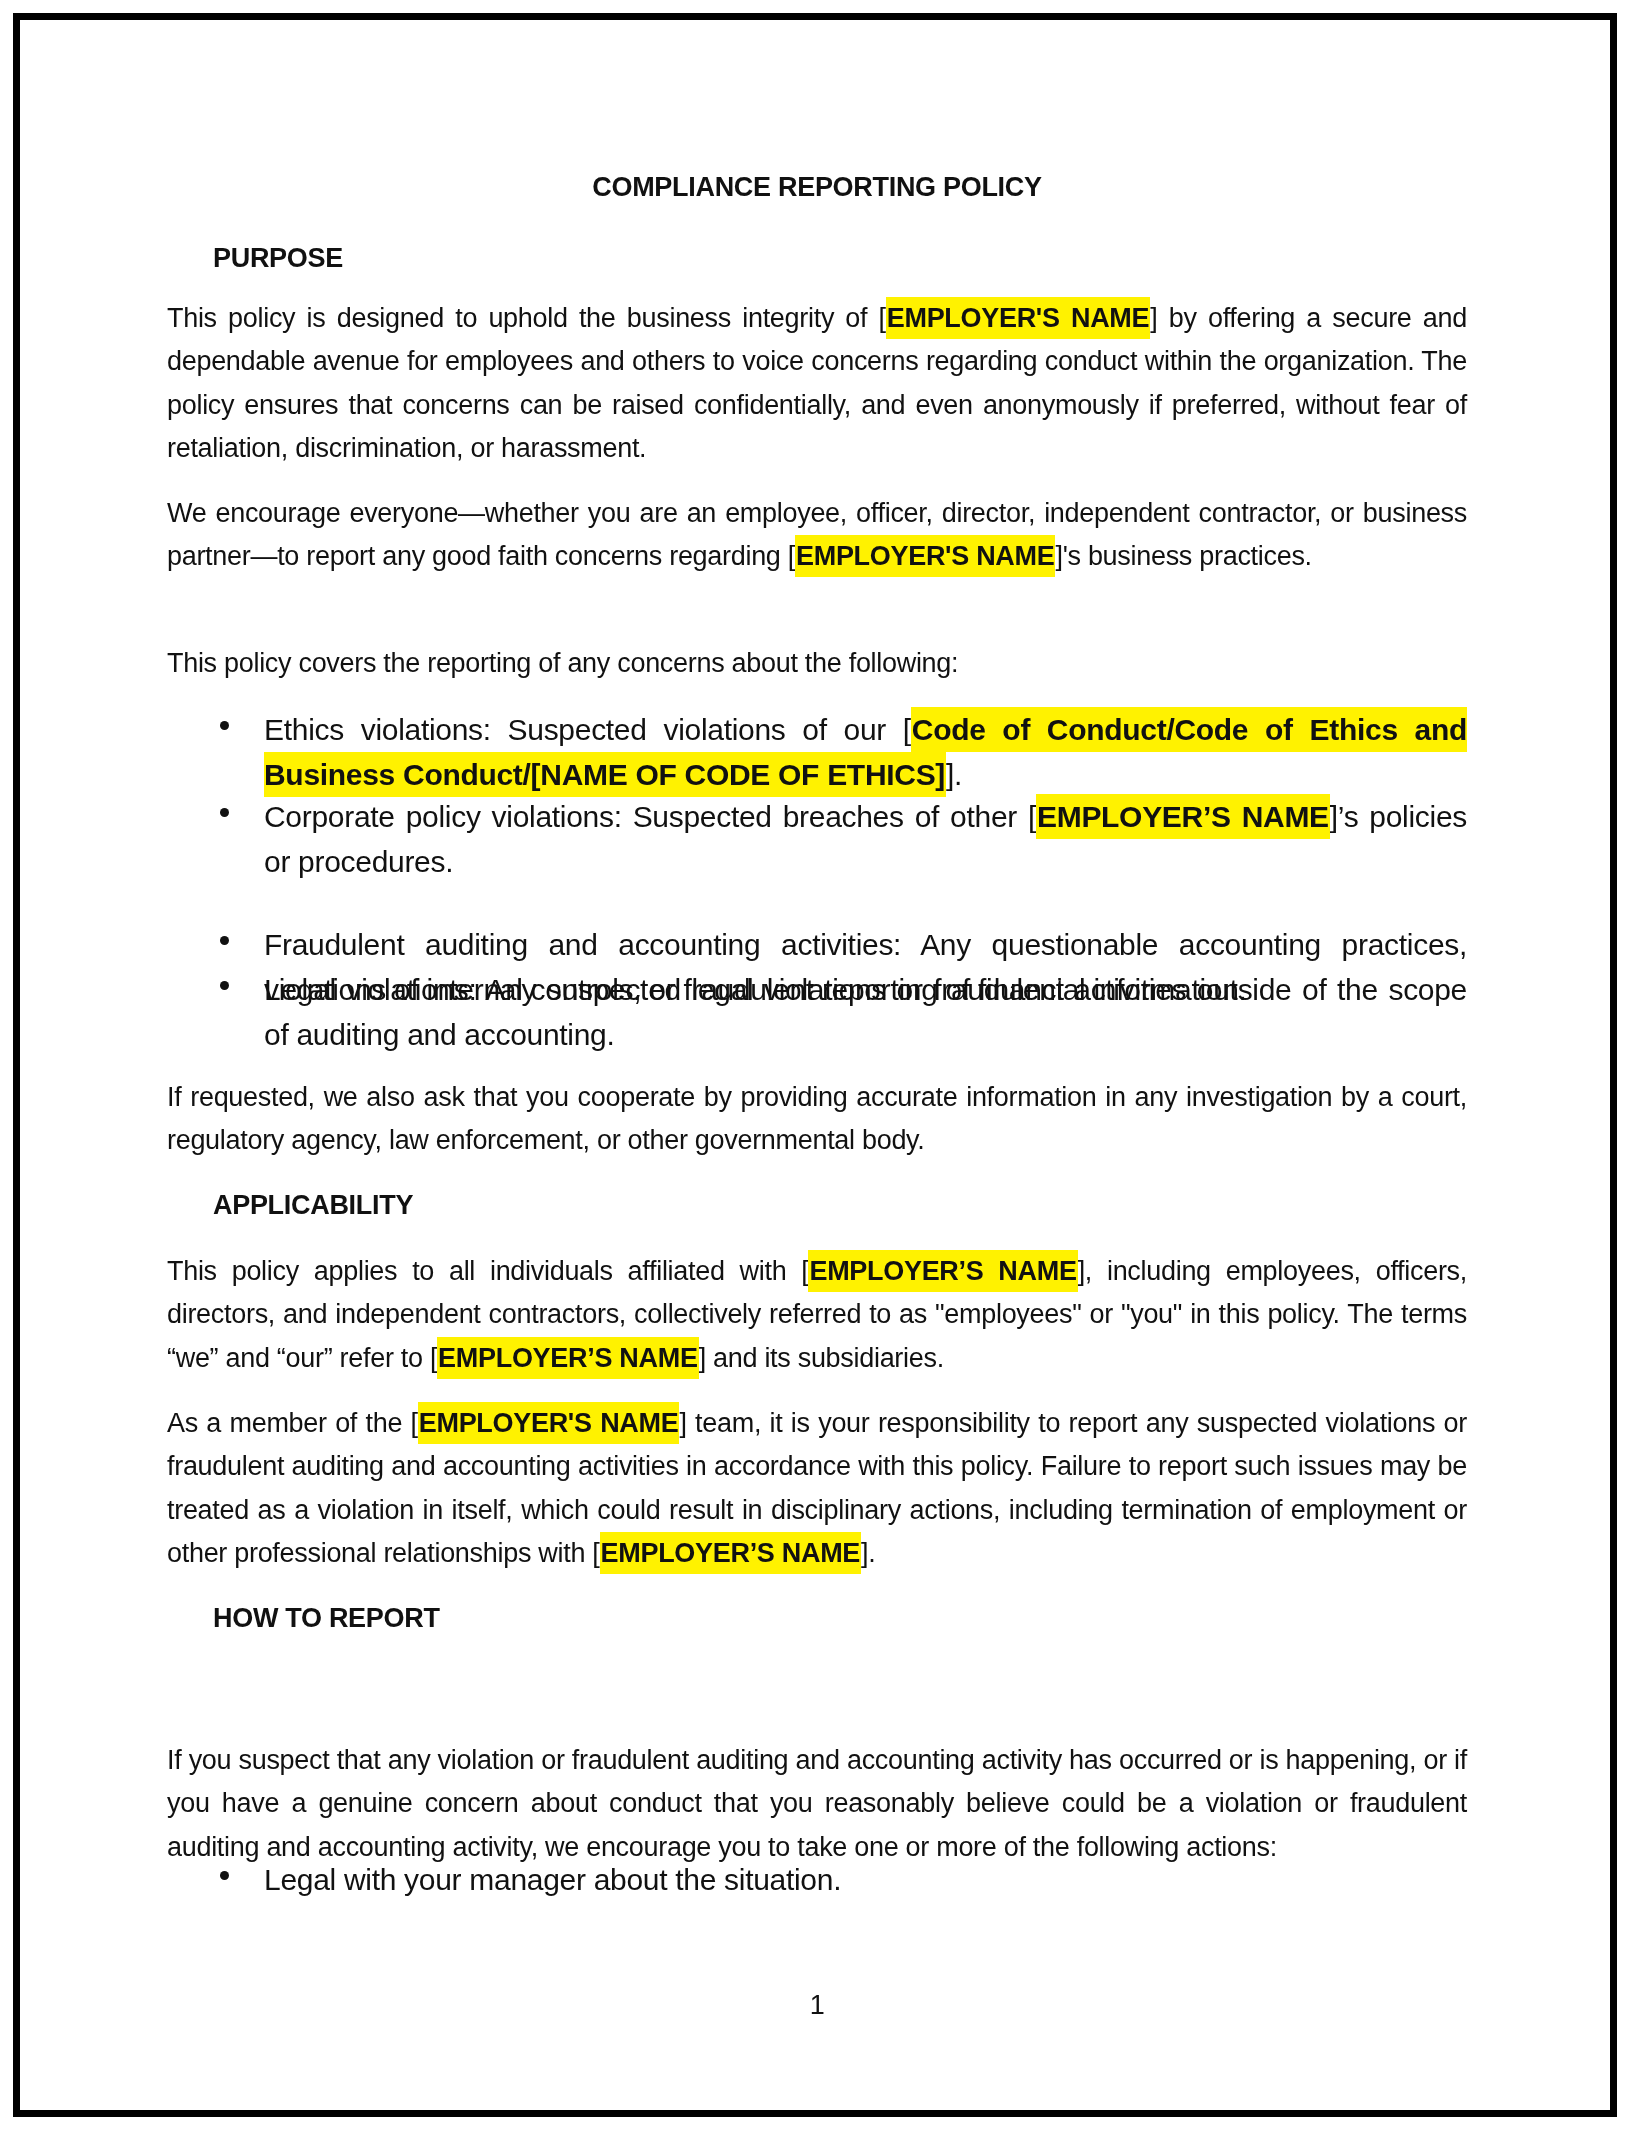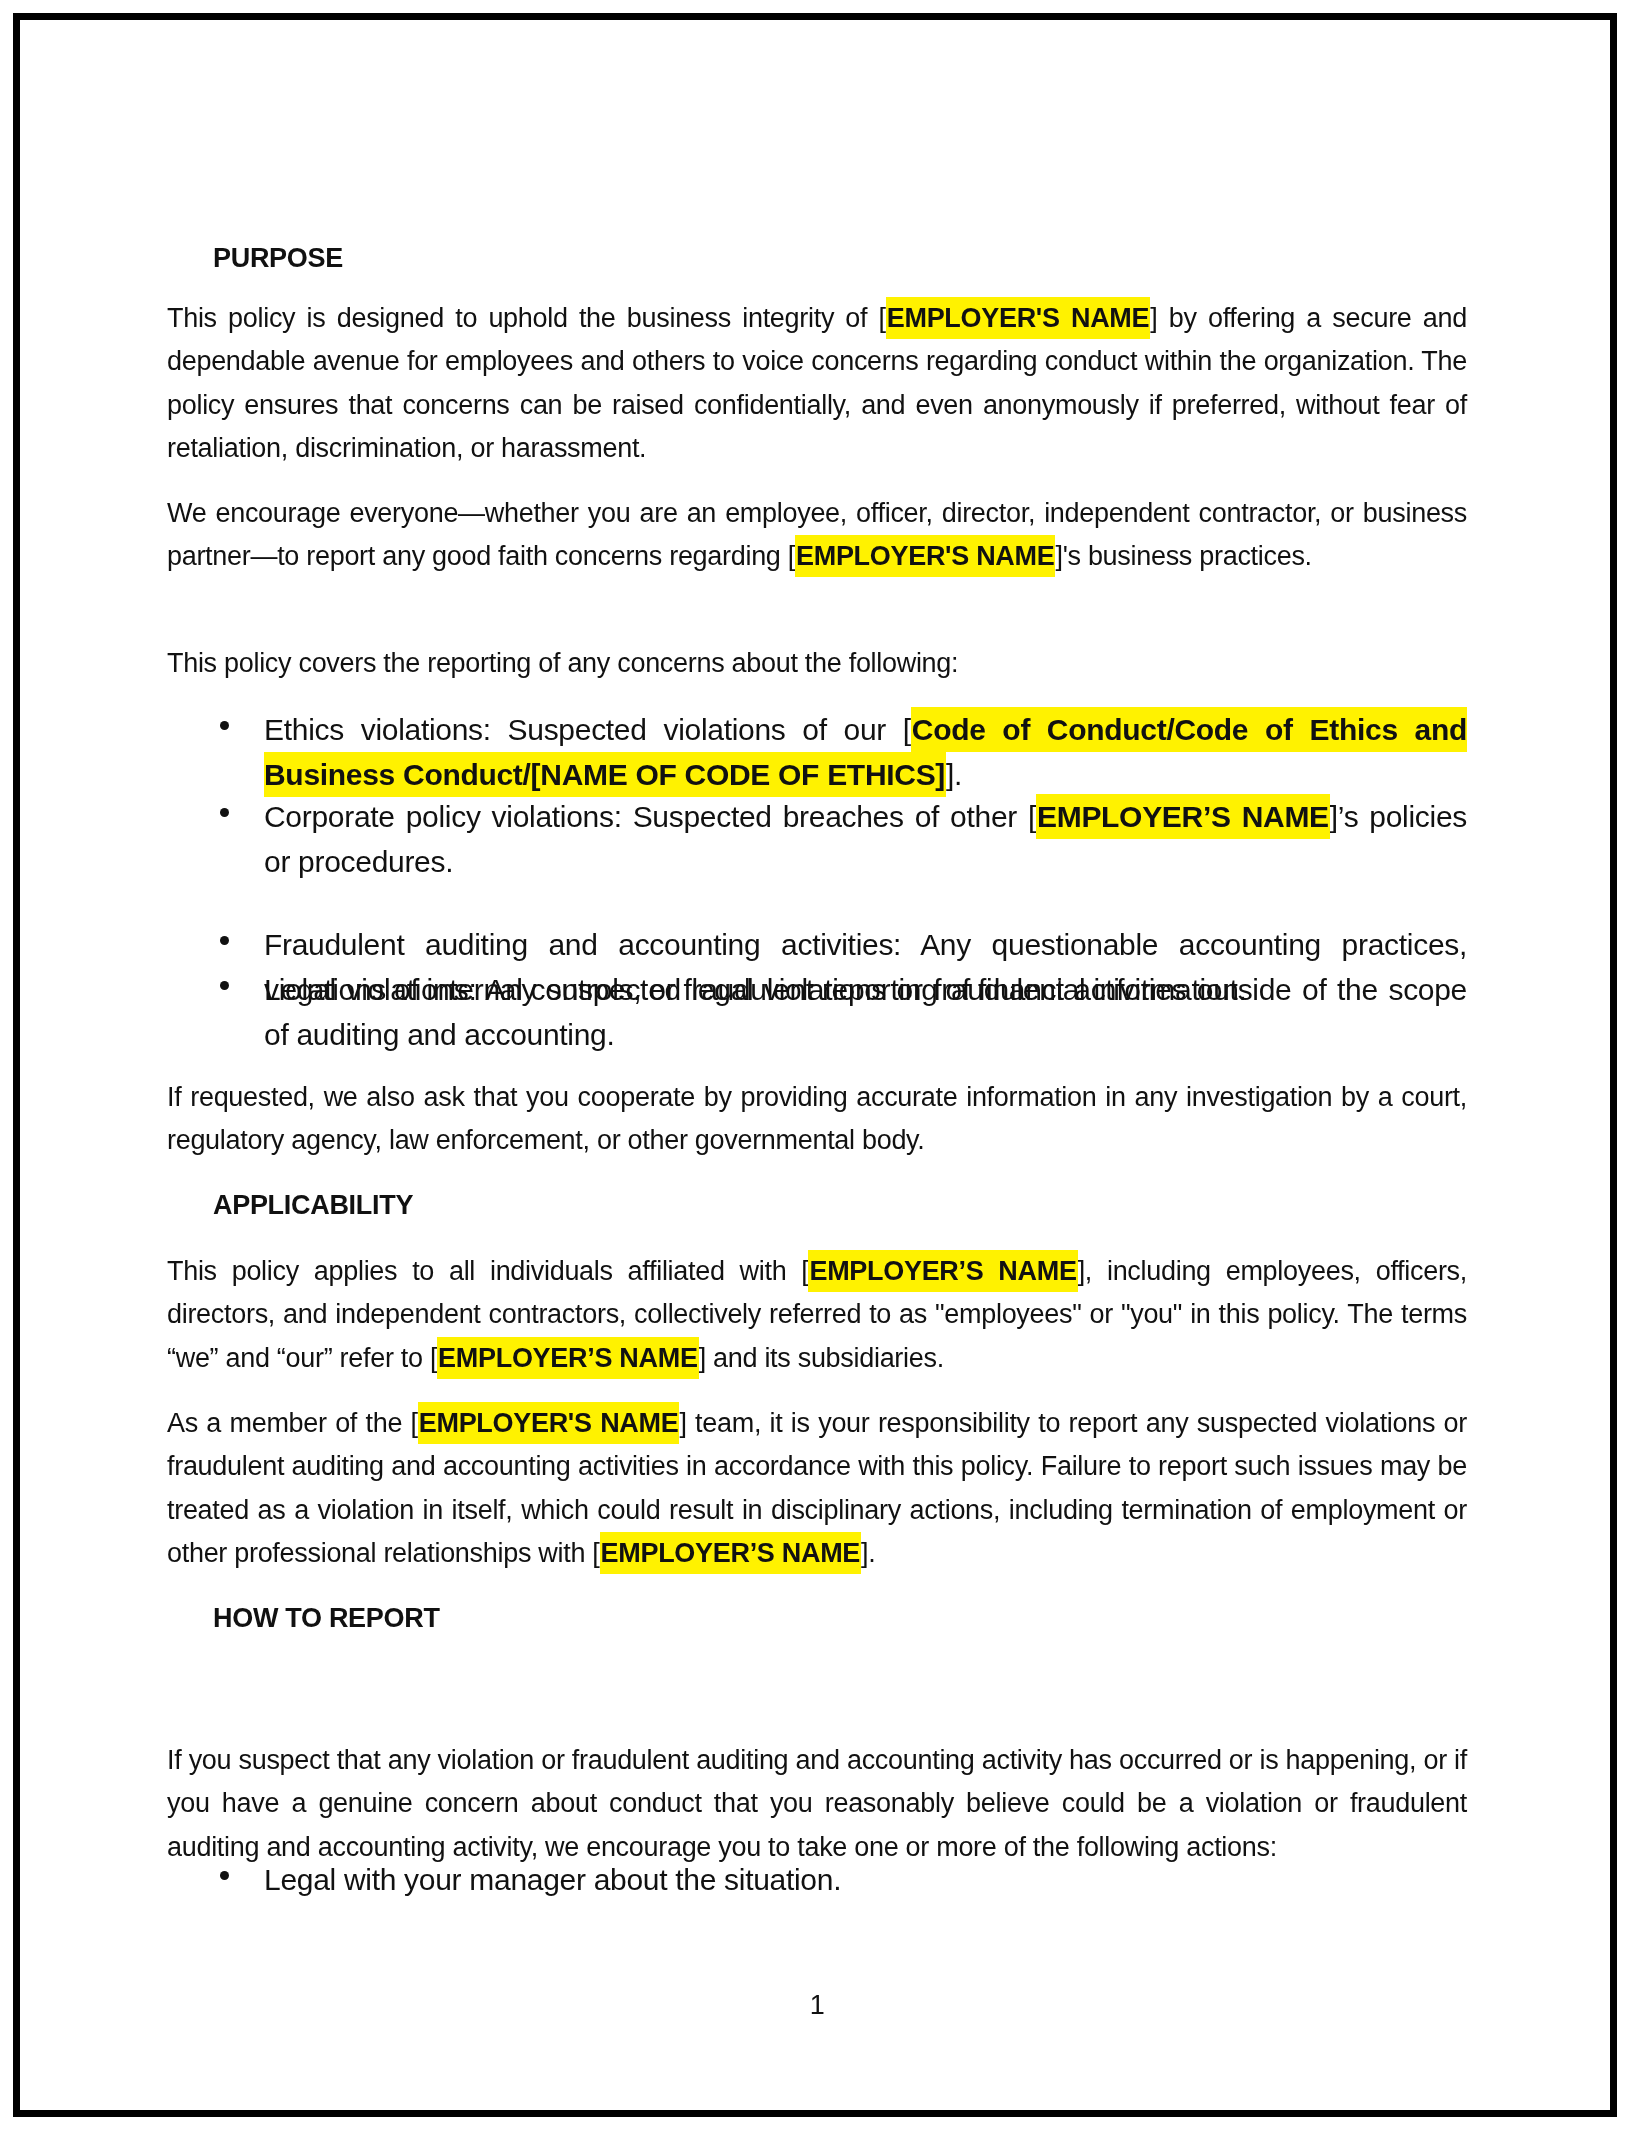--- a/index.html
+++ b/index.html
@@ -66,20 +66,21 @@
   .pagenum{
     text-align:center;
   }
 </style>
 </head>
 <body>
 
 <div class="page">
   <div class="frame"></div>
 
+  <h1 class="blk title" style="top:166px">COMPLIANCE REPORTING POLICY</h1>
 
   <h2 class="blk heading" style="top:237px">PURPOSE</h2>
 
   <p class="blk" style="top:297px"><span>This policy is designed to uphold the business integrity of [</span><mark>EMPLOYER'S NAME</mark><span>] by offering a secure and dependable avenue for employees and others to voice concerns regarding conduct within the organization. The policy ensures that concerns can be raised confidentially, and even anonymously if preferred, without fear of retaliation, discrimination, or harassment.</span></p>
 
   <p class="blk" style="top:642px">This policy covers the reporting of any concerns about the following:</p>
 
   <p class="blk" style="top:492px"><span>We encourage everyone—whether you are an employee, officer, director, independent contractor, or business partner—to report any good faith concerns regarding [</span><mark>EMPLOYER'S NAME</mark><span>]'s business practices.</span></p>
 
   <ul class="bullets">

